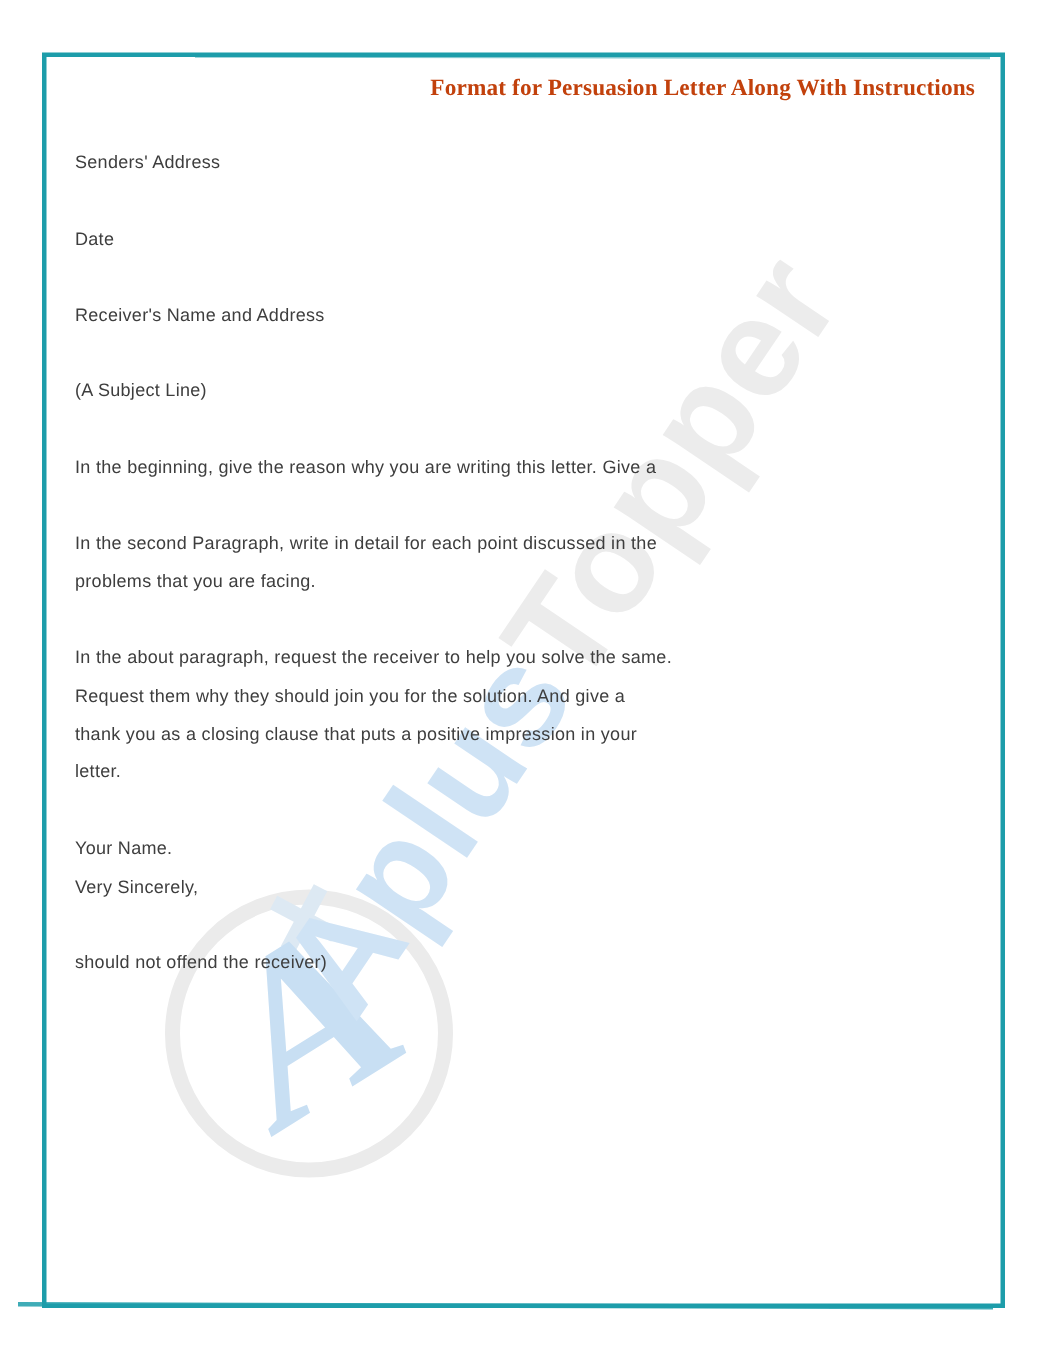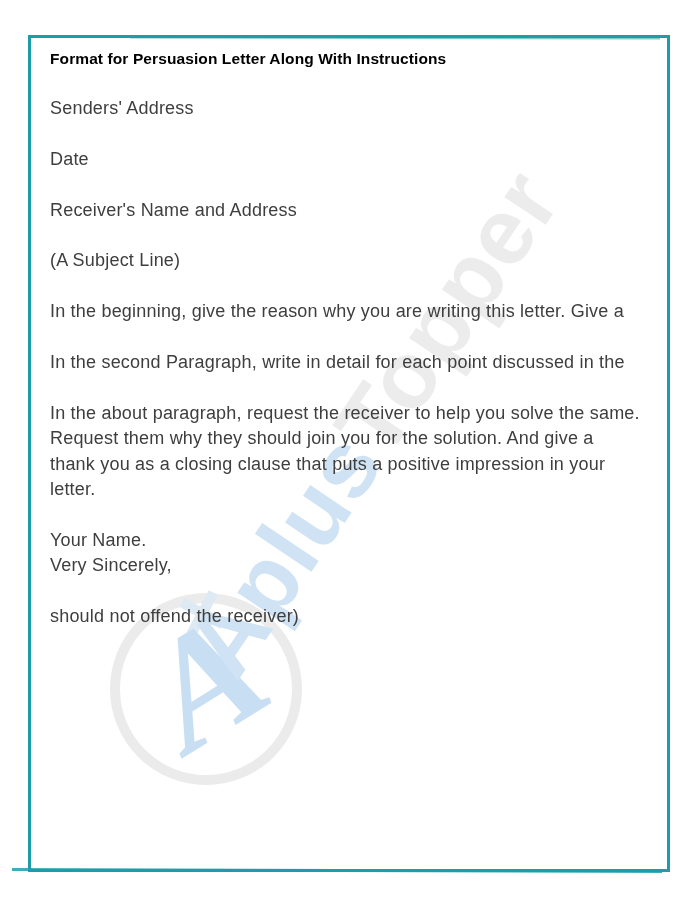--- a/index.html
+++ b/index.html
@@ -94,30 +94,31 @@
   
   .content {
     position: absolute;
     left: 50px; top: 51px;
     width: 600px;
     z-index: 3;
   }
   .title {
     font-size: 15.5px;
     font-weight: 700;
-    color: #000000;
-    text-align: left;
+    color: #c2410c;
+    text-align: right;
     line-height: 16px;
     letter-spacing: 0.1px;
     margin: 0 0 29px 0;
+    font-family: Liberation Serif, serif;
   }
   .block { margin: 0 0 25.4px 0; }
   .block:last-child { margin-bottom: 0; }
   .line {
-    font-size: 18px;
+    font-size: 12px;
     line-height: 25.4px;
     color: #3e3e3e;
     letter-spacing: 0.2px;
     white-space: nowrap;
   }
 </style>
 </head>
 <body>
 
 <div class="page">
@@ -150,20 +151,21 @@
     <div class="block">
       <div class="line">(A Subject Line)</div>
     </div>
 
     <div class="block">
       <div class="line">In the beginning, give the reason why you are writing this letter. Give a</div>
     </div>
 
     <div class="block">
       <div class="line">In the second Paragraph, write in detail for each point discussed in the</div>
+      <div class="line">problems that you are facing.</div>
     </div>
 
     <div class="block">
       <div class="line">In the about paragraph, request the receiver to help you solve the same.</div>
       <div class="line">Request them why they should join you for the solution. And give a</div>
       <div class="line">thank you as a closing clause that puts a positive impression in your</div>
       <div class="line">letter.</div>
     </div>
 
     <div class="block">

